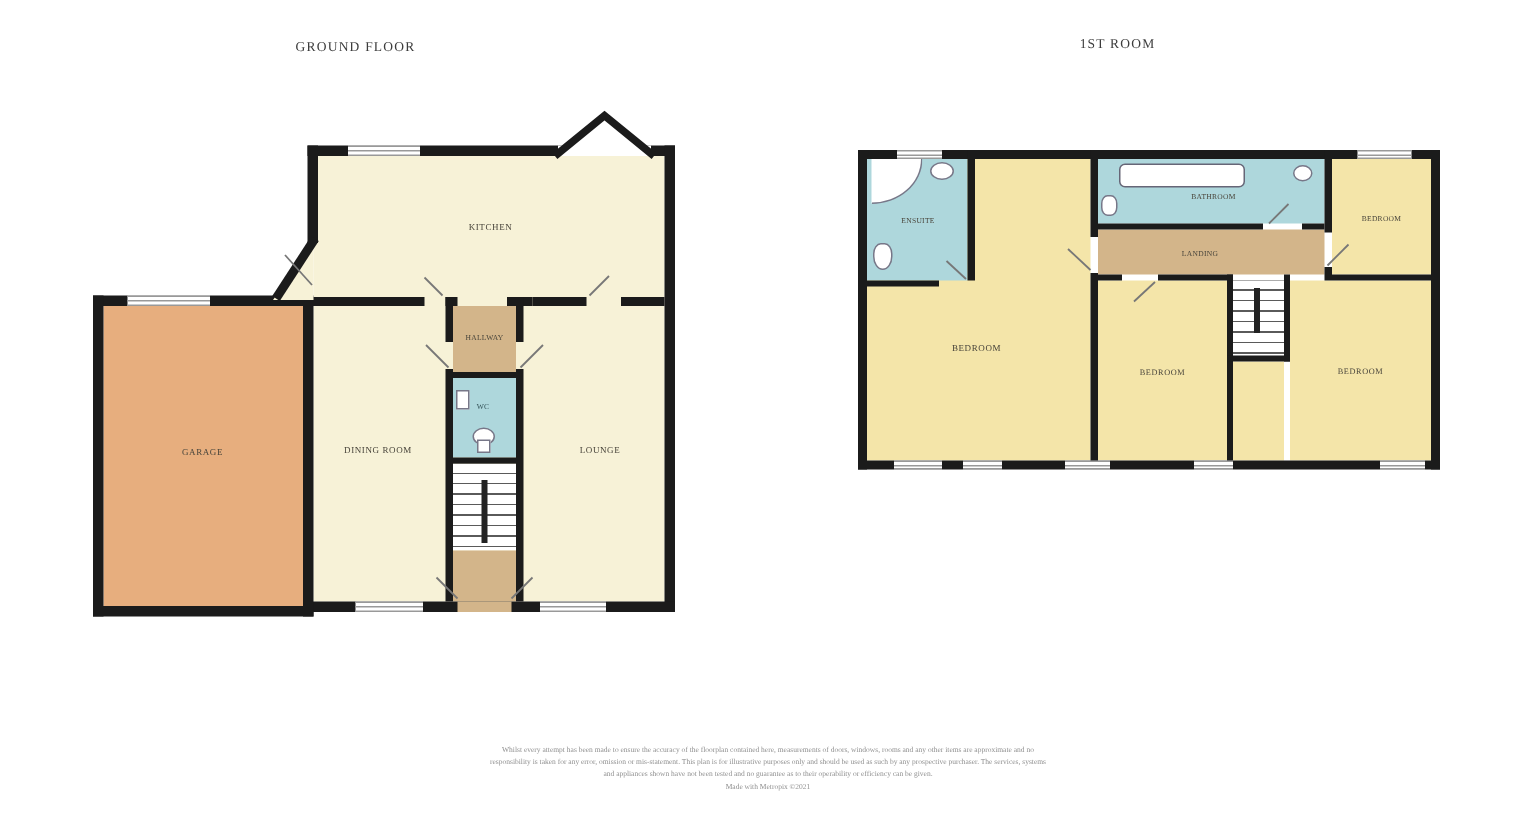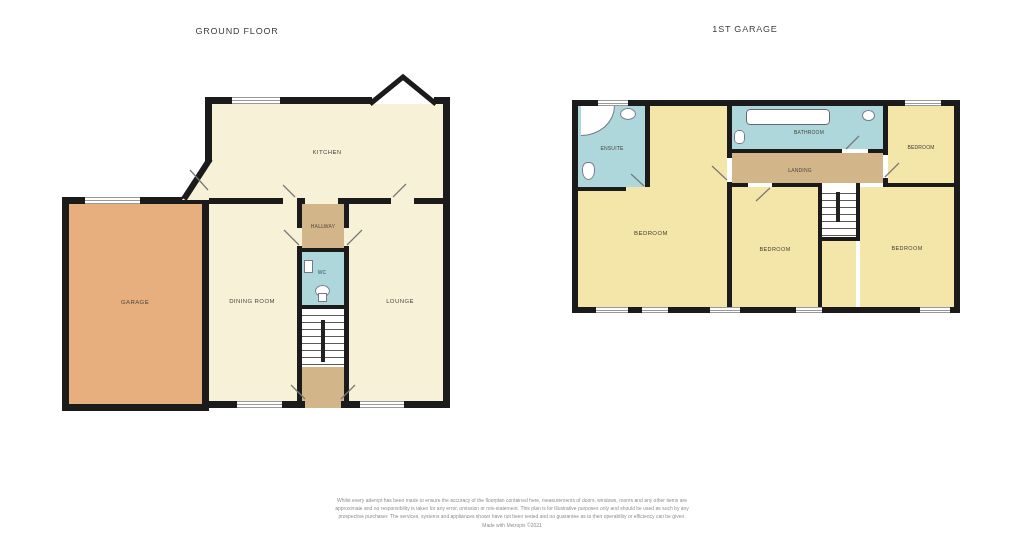--- a/index.html
+++ b/index.html
@@ -1,17 +1,17 @@
 <!DOCTYPE html>
 <html><head>
 <meta charset="utf-8">
 <style>
   html,body{margin:0;padding:0;background:#ffffff;}
   #canvas{position:relative;width:1024px;height:550px;background:#ffffff;overflow:hidden;
-          font-family:Liberation Sans, sans-serif;border-radius:13px;}
+          font-family:Liberation Serif, serif;border-radius:13px;}
   .title{position:absolute;transform:translate(-50%,-50%);font-size:9px;letter-spacing:.8px;
          color:#3c3c3c;white-space:nowrap;}
   .fill{position:absolute;}
   .w{position:absolute;background:#1b1b1b;}
   .win{position:absolute;background:#fff linear-gradient(#999,#999) center/100% 1px no-repeat;
        border-top:1px solid #999;border-bottom:1px solid #999;box-sizing:border-box;height:7px;}
   .gap{position:absolute;background:#fff;}
   .rlabel{position:absolute;transform:translate(-50%,-50%);font-size:6px;color:#4a463c;
           letter-spacing:.4px;white-space:nowrap;}
   .slabel{position:absolute;transform:translate(-50%,-50%);font-size:5px;color:#4a463c;
@@ -23,21 +23,21 @@
   #footer{position:absolute;left:50%;top:497px;transform:translateX(-50%);width:372px;
           text-align:center;font-size:5px;line-height:1.55;color:#8f8f8f;}
   #footer .credit{margin-top:2px;font-size:5px;color:#8f8f8f;}
 </style>
 </head>
 <body>
 
 <div id="canvas">
 
   <div class="title" style="left:237px;top:31px;">GROUND FLOOR</div>
-  <div class="title" style="left:745px;top:29px;">1ST GARAGE</div>
+  <div class="title" style="left:745px;top:29px;">1ST ROOM</div>
 
   <div>
 
     <div class="fill" style="left:209px;top:104px;width:234px;height:100px;background:#f7f2d7;"></div>
     <div class="fill" style="left:209px;top:204px;width:234px;height:197px;background:#f7f2d7;"></div>
     <div class="fill" style="left:69px;top:204px;width:133px;height:200px;background:#e7ae7e;"></div>
 
     <div class="fill" style="left:302px;top:204px;width:42px;height:44px;background:#d3b58a;"></div>
     <div class="fill" style="left:302px;top:252px;width:42px;height:53px;background:#aed7dc;"></div>
     <div class="fill stairs" style="left:302px;top:309px;width:42px;height:58px;"></div>

